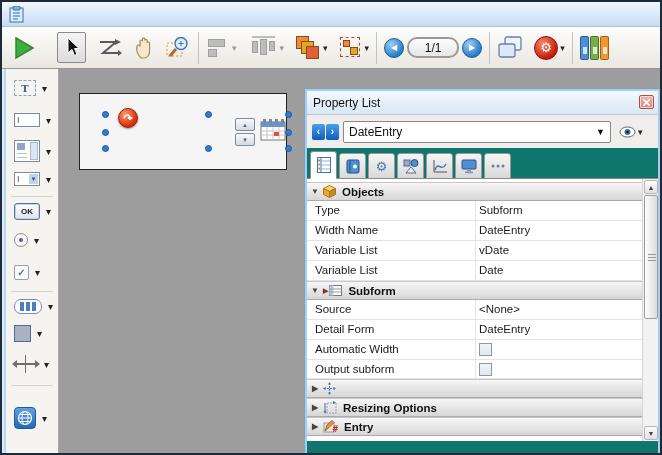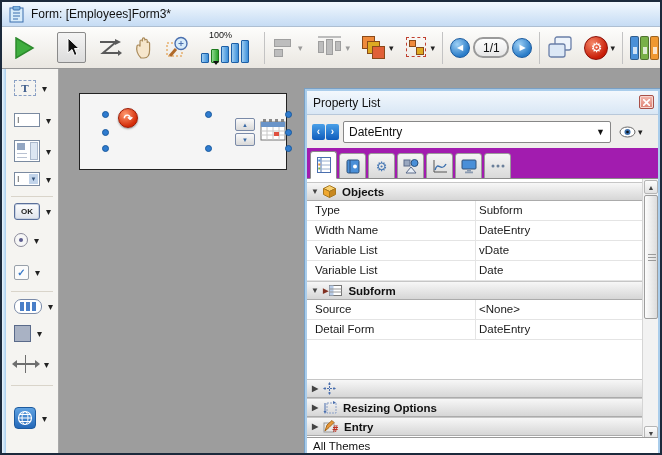--- a/index.html
+++ b/index.html
@@ -109,21 +109,21 @@
     font-size:6px; color:#3a6aa5; }
   #calendar-btn { position:absolute; left:258px; top:116px; }
   #subform-badge { position:absolute; left:116px; top:106px; width:20px; height:20px; border-radius:50%;
     background:radial-gradient(circle at 35% 30%, #ff9a70, #d42c08 70%); border:1px solid #9c1a04;
     color:#fff; font-size:11px; font-weight:bold; display:flex; align-items:center; justify-content:center;
     box-shadow:0 1px 2px rgba(0,0,0,.4); }
   .handle { position:absolute; width:7px; height:7px; border-radius:50%;
     background:#2e7bcf; border:1px solid #1a5a9e; }
   
   #prop-panel { position:absolute; left:303px; top:87px; width:355px; height:366px;
-    background:#a21caf; border:2px solid #aacdeb; outline:1px solid #7aa0c4; }
+    background:#0f766e; border:2px solid #aacdeb; outline:1px solid #7aa0c4; }
   #pp-titlebar { position:absolute; left:0; top:0; width:351px; height:24px;
     background:linear-gradient(#f3f8fd,#d9e7f5); border-bottom:1px solid #b8c8da;
     display:flex; align-items:center; padding-left:6px; font-size:12px; color:#111; }
   #pp-close { position:absolute; right:4px; top:4px; width:15px; height:14px; border-radius:2px;
     border:1px solid #a85048; background:linear-gradient(#f4b8ae,#dd8274);
     color:#fff; font-size:9px; font-weight:bold; display:flex; align-items:center; justify-content:center;
     box-shadow:0 0 0 1px #f6d8d2 inset; }
   #pp-selector { position:absolute; left:0; top:24px; width:351px; height:33px; background:#efeeec;
     display:flex; align-items:center; padding-left:5px; }
   .lt-gt { width:13px; height:16px; border-radius:2px; background:linear-gradient(#4aa0e8,#0f5cbc);
@@ -171,21 +171,20 @@
 <div id="win">
 
   <div id="titlebar">
     <svg class="doc-icon" viewBox="0 0 15 17">
       <rect x="1" y="2" width="13" height="14" fill="#d8ecfa" stroke="#3a6fae"></rect>
       <rect x="4" y="0" width="7" height="4" rx="1" fill="#7fb4e0" stroke="#3a6fae"></rect>
       <line x1="4" y1="7" x2="11" y2="7" stroke="#3a6fae"></line>
       <line x1="4" y1="10" x2="11" y2="10" stroke="#3a6fae"></line>
       <line x1="4" y1="13" x2="9" y2="13" stroke="#3a6fae"></line>
     </svg>
-    <span id="title-text">Form: [Employees]Form3*</span>
   </div>
 
   <div id="toolbar">
     <div class="tb-btn">
       <svg width="21" height="22" viewBox="0 0 21 22">
         <polygon points="2,1 19,11 2,21" fill="#3fae3f" stroke="#2d8a2d" stroke-width="1.5"></polygon>
       </svg>
     </div>
     <div id="tool-select" class="tb-btn">
       <svg width="16" height="21" viewBox="0 0 16 21">
@@ -205,32 +204,20 @@
       </svg>
     </div>
     <div class="tb-btn ico-gap">
       <svg width="25" height="25" viewBox="0 0 25 25">
         <rect x="1" y="8" width="15" height="13" fill="none" stroke="#e09030" stroke-dasharray="2,2"></rect>
         <line x1="10" y1="14" x2="4" y2="21" stroke="#b06a2a" stroke-width="3"></line>
         <circle cx="15" cy="8.5" r="6" fill="#d8ecfa" stroke="#4a6fae" stroke-width="1.4"></circle>
         <line x1="12.5" y1="8.5" x2="17.5" y2="8.5" stroke="#4a6fae"></line>
         <line x1="15" y1="6" x2="15" y2="11" stroke="#4a6fae"></line>
       </svg>
-    </div>
-    <div id="zoom-widget">
-      <span id="zoom-label">100%</span>
-      <div class="zbars">
-        <div class="zbar" style="height:10px"></div>
-        <div class="zbar green" style="height:14px">
-            <div class="zmark" style="left:1px"></div>
-          </div>
-        <div class="zbar" style="height:17px"></div>
-        <div class="zbar" style="height:20px"></div>
-        <div class="zbar" style="height:23px"></div>
-      </div>
     </div>
     <div class="tb-sep"></div>
     <div class="tb-btn" style="position:relative;width:24px;height:22px;">
       <div class="dis-rect" style="position:absolute;left:2px;top:2px;width:17px;height:8px;"></div>
       <div class="dis-rect" style="position:absolute;left:2px;top:12px;width:9px;height:8px;"></div>
     </div>
       <span class="tb-arrow dim">▾</span>
     <div class="tb-btn ico-gap" style="position:relative;width:30px;height:24px;">
       <div class="dis-rect" style="position:absolute;left:4px;top:5px;width:6px;height:12px;"></div>
       <div class="dis-rect" style="position:absolute;left:12px;top:3px;width:7px;height:16px;"></div>
@@ -511,20 +498,30 @@
       <div class="prow" style="top:121px">
         <span class="lab">Source</span>
         <div class="vdiv"></div>
         <span class="val">&lt;None&gt;</span>
       </div>
       <div class="prow" style="top:141px">
         <span class="lab">Detail Form</span>
         <div class="vdiv"></div>
         <span class="val">DateEntry</span>
       </div>
+      <div class="prow" style="top:161px">
+        <span class="lab">Automatic Width</span>
+        <div class="vdiv"></div>
+        <div class="pcheck"></div>
+      </div>
+      <div class="prow" style="top:181px;height:19px">
+        <span class="lab">Output subform</span>
+        <div class="vdiv"></div>
+        <div class="pcheck"></div>
+      </div>
 
       <div class="sec-hdr" style="top:200px">
         <span class="sec-arrow">▶</span>
         <span class="sec-icon">
           <svg width="13" height="13" viewBox="0 0 13 13">
             <line x1="6.5" y1="1" x2="6.5" y2="12" stroke="#4a6fae" stroke-dasharray="2,1"></line>
             <line x1="1" y1="6.5" x2="12" y2="6.5" stroke="#4a6fae" stroke-dasharray="2,1"></line>
             <polygon points="6.5,0 8,2.5 5,2.5" fill="#4a6fae"></polygon>
               <polygon points="6.5,13 8,10.5 5,10.5" fill="#4a6fae"></polygon>
             <polygon points="0,6.5 2.5,5 2.5,8" fill="#4a6fae"></polygon>
@@ -558,18 +555,15 @@
     </div>
 
     <div id="pp-scroll">
       <div class="scr-btn" style="top:1px">▲</div>
       <div id="scr-thumb">
           <div class="grip"></div>
         </div>
       <div class="scr-btn" style="bottom:1px">▼</div>
     </div>
 
-    <div id="pp-footer">
-      <span>All Themes</span>
-    </div>
   </div>
 
 </div>
 
 </body></html>

